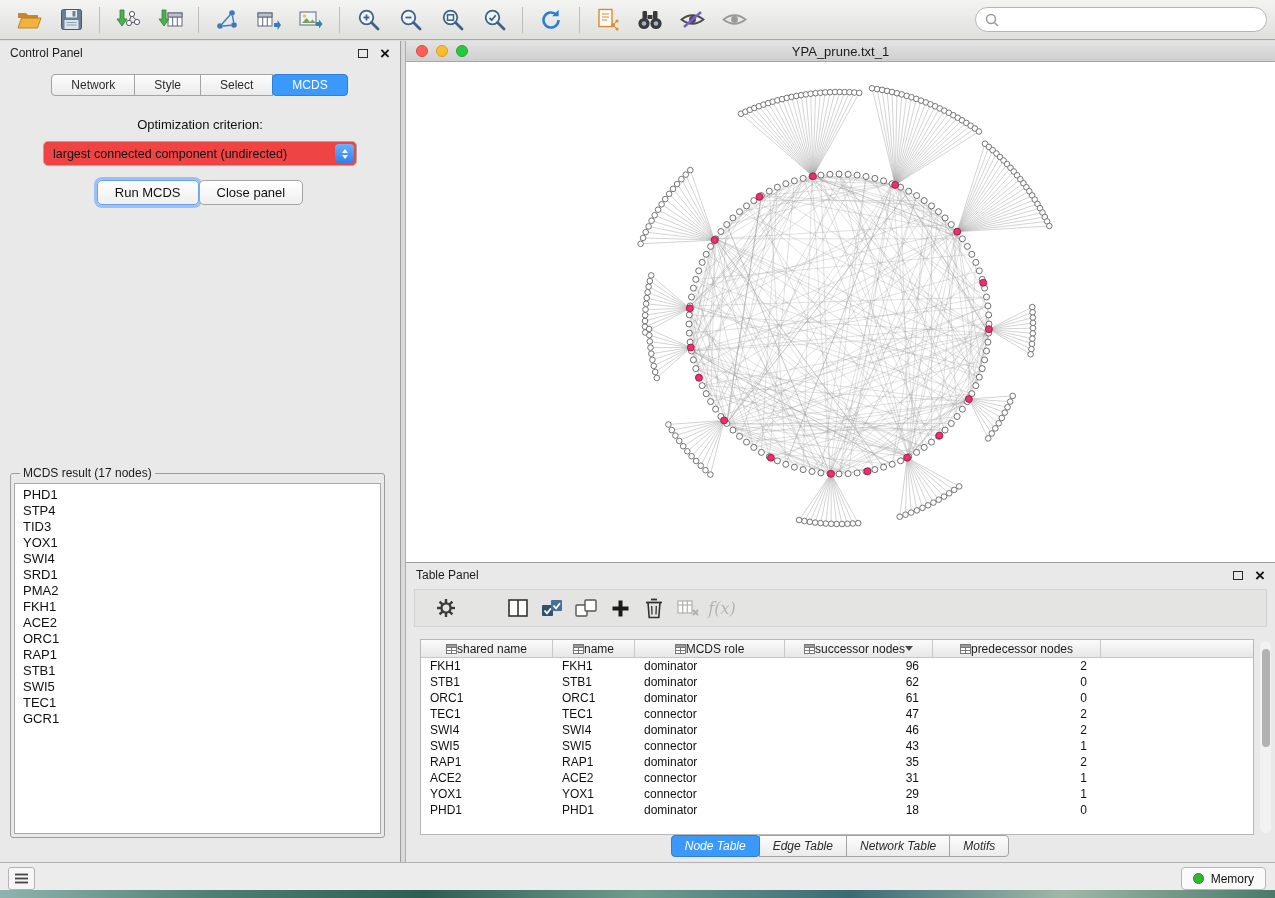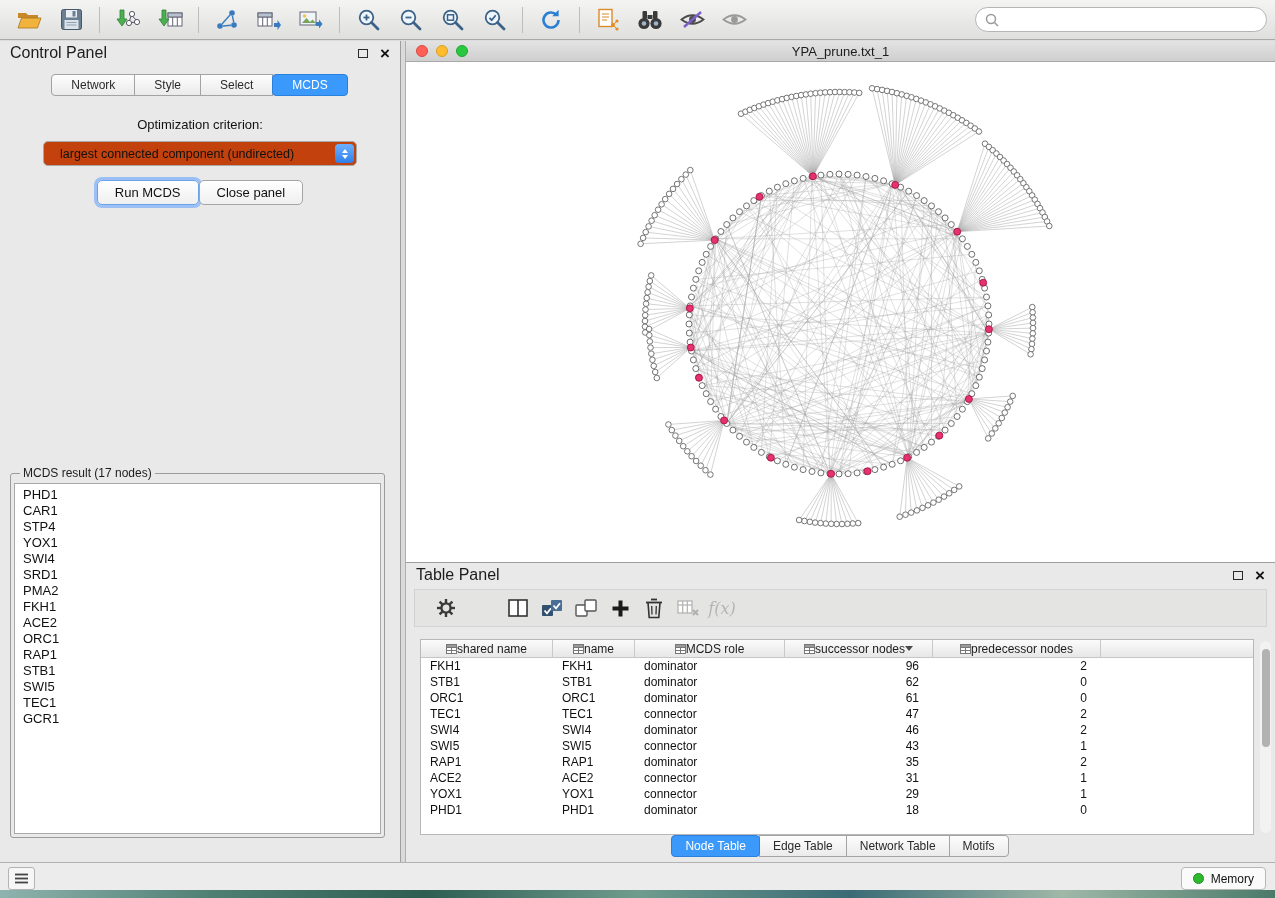--- a/index.html
+++ b/index.html
@@ -14,34 +14,34 @@
   .tsep { width:1px; height:26px; background:#bdbdbd; margin:0 7px; }
   .search-wrap { margin-left:auto; }
   .search-box { width:292px; height:25px; border:1px solid #b5b5b5; border-radius:13px;
     background:#fff; display:flex; align-items:center; padding:0 9px; gap:6px; }
   .search-input { border:none; outline:none; flex:1; font-size:12px; background:transparent; font-family:inherit; }
 
   
   .control-panel { position:absolute; left:0; top:41px; width:401px; bottom:36px;
     background:#e9e9e9; border-right:1px solid #9d9d9d; }
   .panel-header { height:24px; display:flex; align-items:center; padding:0 10px; }
-  .panel-title { font-size:16px; color:#1c1c1c; }
+  .panel-title { font-size:12px; color:#1c1c1c; }
   .win-icons { margin-left:auto; display:flex; align-items:center; gap:12px; }
   .float-icon { width:10px; height:9px; border:1.5px solid #2a2a2a; display:inline-block; }
   .close-icon { font-size:17px; font-weight:bold; color:#111; line-height:1; cursor:default; }
 
   .cp-tabs { display:flex; justify-content:center; margin-top:9px; }
   .cp-tab { padding:3px 19px; border:1px solid #a3a3a3; background:linear-gradient(#fdfdfd,#ebebeb);
     margin-left:-1px; font-size:12px; color:#2a2a2a; }
   .cp-tab:first-child { border-radius:4px 0 0 4px; }
   .cp-tab.active { background:var(--accent); color:#fff; border-color:#2a80dd; border-radius:4px; position:relative; z-index:2; }
 
   .opt-label { text-align:center; margin-top:21px; font-size:13px; color:#111; }
-  .combo { width:314px; height:25px; margin:9px auto 0; background:#c2410c; border:1px solid #a9a9a9;
-    border-radius:5px; position:relative; display:flex; align-items:center; padding:0 26px 0 16px;
+  .combo { width:314px; height:25px; margin:9px auto 0; background:#ef4444; border:1px solid #a9a9a9;
+    border-radius:5px; position:relative; display:flex; align-items:center; padding:0 26px 0 9px;
     font-size:12.5px; color:#111; white-space:nowrap; }
   .combo-stepper { position:absolute; right:2px; top:2px; bottom:2px; width:19px; border-radius:4px;
     background:linear-gradient(#6db1ff,#2f7fe8); display:flex; flex-direction:column; align-items:center; justify-content:center; gap:2px; }
   .arr-up { width:0; height:0; border-left:3.5px solid transparent; border-right:3.5px solid transparent; border-bottom:4.5px solid #fff; }
   .arr-down { width:0; height:0; border-left:3.5px solid transparent; border-right:3.5px solid transparent; border-top:4.5px solid #fff; }
 
   .cp-buttons { display:flex; justify-content:center; margin-top:14px; }
   .btn { height:25px; padding:0 17px; background:linear-gradient(#ffffff,#efefef);
     border:1px solid #a5a5a5; border-radius:5px; font-size:13px; color:#111;
     display:flex; align-items:center; }
@@ -88,21 +88,21 @@
   .tbody { }
   .tr { display:flex; height:16px; align-items:center; }
   .td { font-size:12px; color:#111; padding-left:9px; white-space:nowrap; overflow:hidden; }
   .td.num { text-align:right; padding-left:0; padding-right:14px; }
 
   .vscroll { position:absolute; right:4px; top:78px; width:11px; height:192px; background:#f2f2f2; border-radius:6px; }
   .vthumb { position:absolute; left:1.5px; top:8px; width:8px; height:98px; background:#b2b2b2; border-radius:4px; }
 
   .tp-tabs { position:absolute; bottom:5px; left:0; right:0; display:flex; justify-content:center; }
   .tp-tab { padding:3px 13px; border:1px solid #a3a3a3; background:linear-gradient(#fdfdfd,#ebebeb);
-    margin-left:-1px; font-size:12px; color:#2a2a2a; }
+    margin-left:-1px; font-size:12px; color:#2a2a2a;font-style:italic; }
   .tp-tab:first-child { border-radius:4px 0 0 4px; }
   .tp-tab:last-child { border-radius:0 4px 4px 0; }
   .tp-tab.active { background:var(--accent); color:#fff; border-color:#2a80dd; border-radius:4px; position:relative; z-index:2; }
 
   
   .status-bar { position:absolute; left:0; bottom:0; width:1275px; height:36px;
     background:#ececec; border-top:1px solid #b2b2b2; }
   .list-button { position:absolute; left:8px; top:4px; width:27px; height:23px; background:#f6f6f6;
     border:1px solid #b3b3b3; border-radius:3px; display:flex; align-items:center; justify-content:center; }
   .memory-btn { position:absolute; right:9px; top:4px; height:23px; padding:0 11px; background:#fafafa;
@@ -300,22 +300,22 @@
 
   <div class="cp-buttons">
     <div class="btn focused">Run MCDS</div>
     <div class="btn">Close panel</div>
   </div>
 
   <fieldset class="mcds-group">
     <legend>MCDS result (17 nodes)</legend>
     <div class="mcds-list">
         <div class="mcds-item">PHD1</div>
-        <div class="mcds-item">CAR1</div>
         <div class="mcds-item">STP4</div>
+        <div class="mcds-item">TID3</div>
         <div class="mcds-item">YOX1</div>
         <div class="mcds-item">SWI4</div>
         <div class="mcds-item">SRD1</div>
         <div class="mcds-item">PMA2</div>
         <div class="mcds-item">FKH1</div>
         <div class="mcds-item">ACE2</div>
         <div class="mcds-item">ORC1</div>
         <div class="mcds-item">RAP1</div>
         <div class="mcds-item">STB1</div>
         <div class="mcds-item">SWI5</div>

